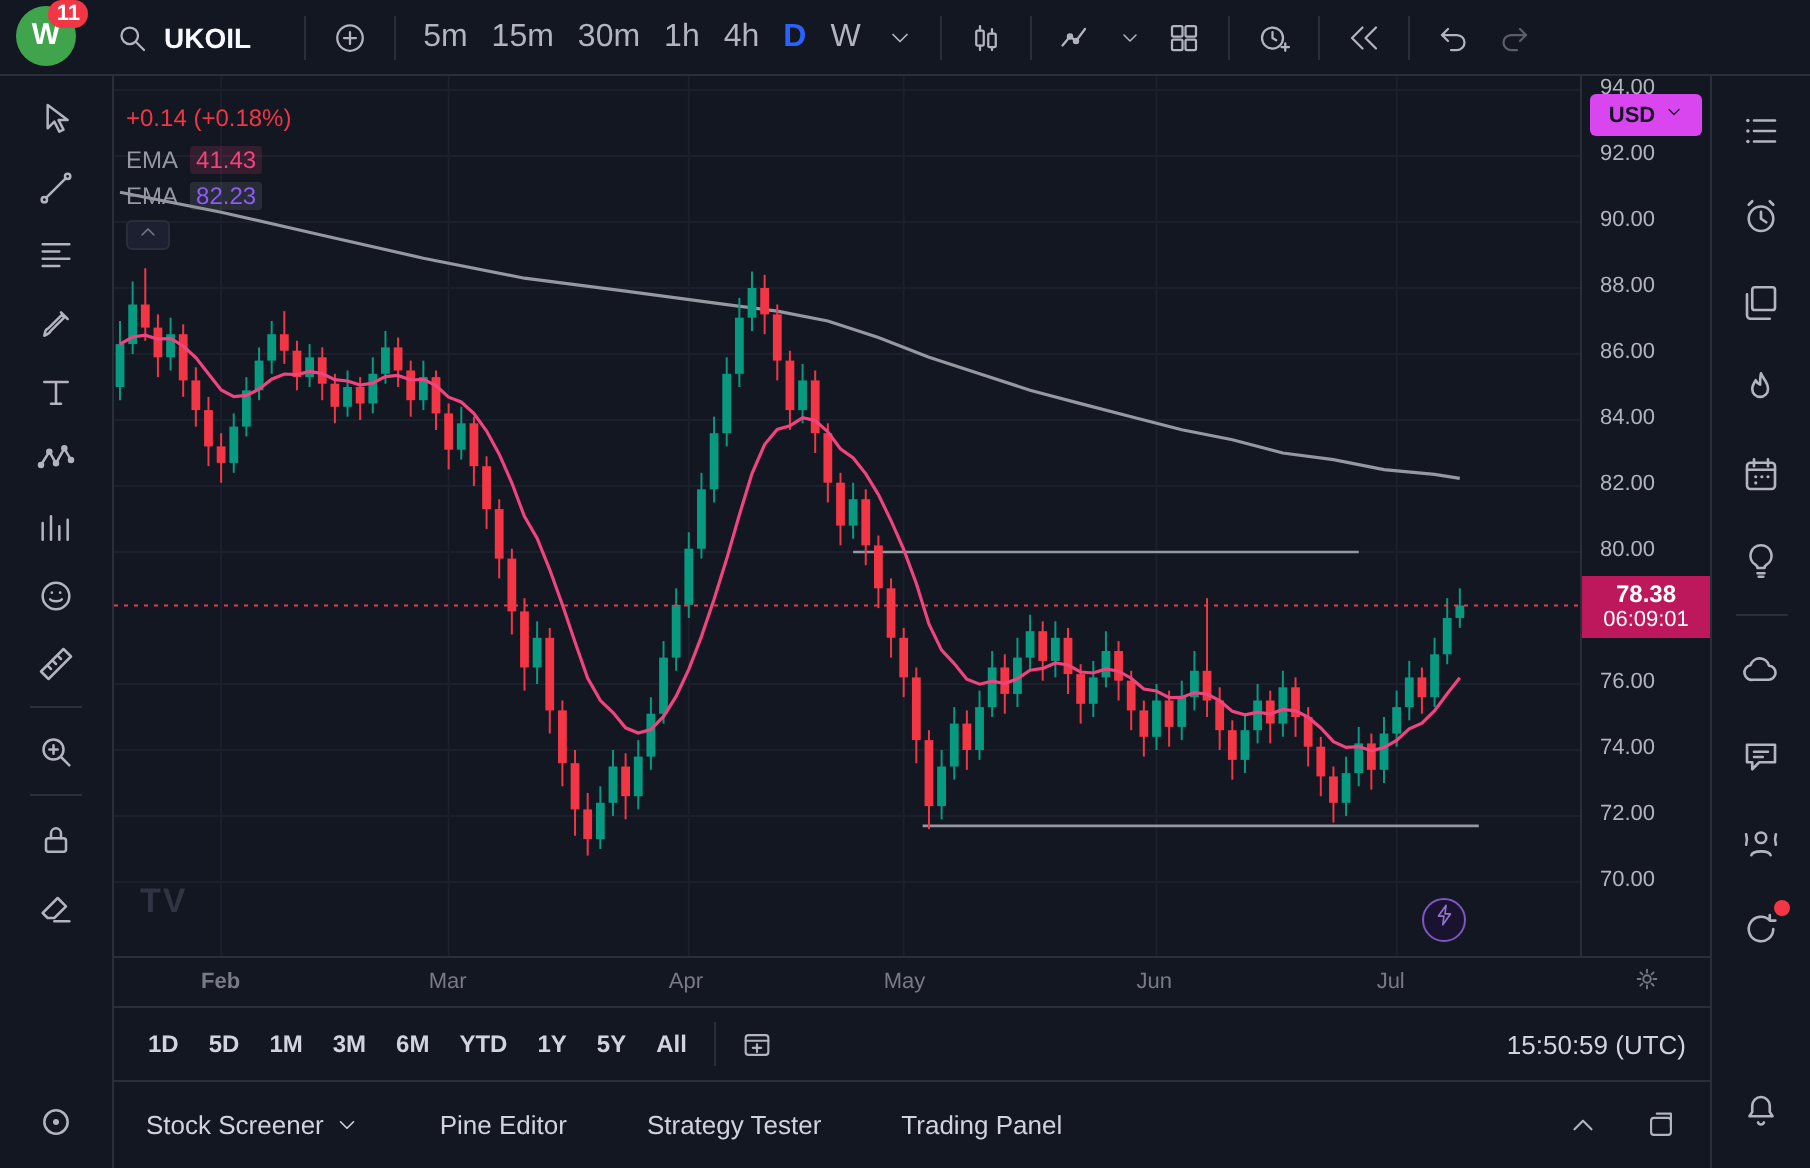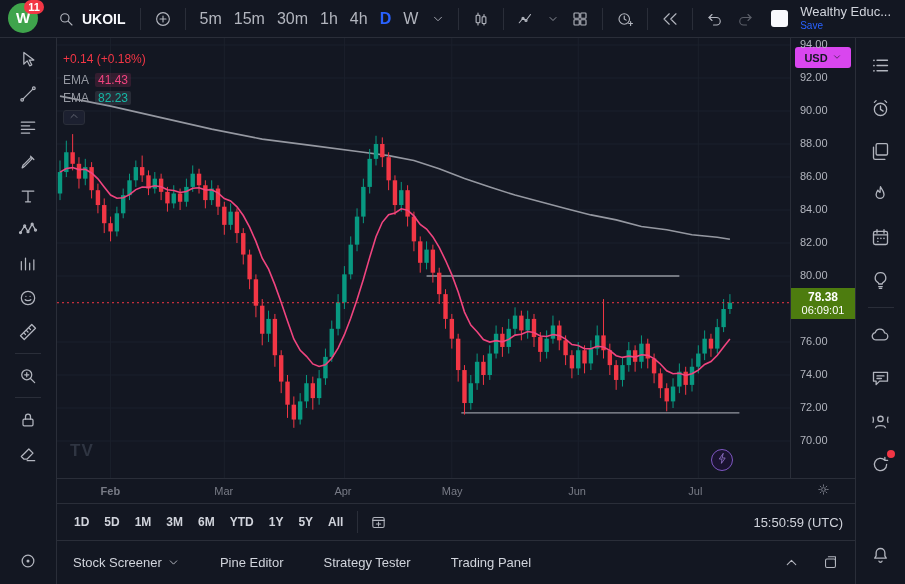--- a/index.html
+++ b/index.html
@@ -6,21 +6,21 @@
   html,body{width:905px;height:584px;overflow:hidden;}
   body{background:#131722;color:#d1d4dc;font-family:"Liberation Sans",sans-serif;}
   .app{width:905px;height:584px;display:flex;flex-direction:column;}
   
   .header{height:38px;display:flex;align-items:center;border-bottom:1px solid #2a2e39;padding:0 8px;gap:2px;flex:none;}
   .logo-wrap{position:relative;width:34px;height:32px;margin-right:8px;flex:none;}
   .logo{width:30px;height:30px;border-radius:50%;background:#3fa44c;color:#fff;display:flex;align-items:center;justify-content:center;font-weight:bold;font-size:15px;}
   .logo-badge{position:absolute;top:-3px;right:-2px;background:#f23645;color:#fff;font-size:11px;border-radius:8px;padding:1px 4px;font-weight:bold;}
   .hicon{display:flex;align-items:center;justify-content:center;color:#b2b5be;padding:0 5px;}
   .hicon.dim{opacity:.45;}
-  .symbol{color:#f8f9fd;font-weight:bold;font-size:14px;margin-right:6px;}
+  .symbol{color:#f8f9fd;font-weight:bold;font-size:14px;margin-right:18px;}
   .tf-group{display:flex;align-items:center;}
   .tf{font-size:16px;color:#b2b5be;padding:4px 6px;cursor:pointer;}
   .tf.active{color:#2962ff;font-weight:bold;}
   .vsep{width:1px;height:22px;background:#2a2e39;margin:0 6px;flex:none;}
   .header-right{margin-left:auto;display:flex;align-items:center;gap:12px;padding-right:6px;}
   .save-box{width:17px;height:17px;background:#f8f9fd;border-radius:3px;}
   .layout-meta{display:flex;flex-direction:column;line-height:1.15;}
   .layout-title{font-size:13px;color:#d1d4dc;white-space:nowrap;}
   .save-link{font-size:10px;color:#2962ff;}
   
@@ -31,28 +31,28 @@
   .flex-spacer{flex:1;}
   .center{flex:1;display:flex;flex-direction:column;min-width:0;}
   .chart-row{height:440px;display:flex;flex:none;}
   .plot{position:relative;width:733px;height:440px;flex:none;}
   #chart{position:absolute;left:0;top:0;}
   .overlay{position:absolute;left:6px;top:14px;z-index:3;font-size:12px;}
   .change{color:#f23645;margin-bottom:7px;}
   .ema-row{display:flex;gap:6px;align-items:center;margin-bottom:4px;color:#9598a1;font-size:12px;}
   .ema-val{padding:0 3px;border-radius:2px;}
   .ema-val.fast{color:#f0447f;background:rgba(240,68,127,.15);}
-  .ema-val.slow{color:#14b8a6;background:rgba(120,123,134,.22);}
+  .ema-val.slow{color:#8b5cf6;background:rgba(120,123,134,.22);}
   .collapse-btn{width:22px;height:15px;border:1px solid #2a2e39;background:#1c2030;border-radius:3px;display:flex;align-items:center;justify-content:center;color:#787b86;margin-top:5px;cursor:pointer;}
   .watermark{position:absolute;left:13px;top:403px;color:#2f3542;font-weight:bold;font-size:17px;letter-spacing:1px;}
   .boost{position:absolute;left:654px;top:411px;width:22px;height:22px;border:1.5px solid #7e57c2;border-radius:50%;color:#9575cd;display:flex;align-items:center;justify-content:center;background:#1a1330;cursor:pointer;}
   .scale{width:65px;border-left:1px solid #2a2e39;position:relative;font-size:11px;color:#b2b5be;flex:none;overflow:hidden;}
   .usd-btn{position:absolute;top:9px;left:4px;width:56px;height:21px;background:#d946ef;color:#131722;font-weight:bold;font-size:11px;display:flex;align-items:center;justify-content:center;gap:4px;border-radius:3px;cursor:pointer;}
   .tick{position:absolute;left:9px;}
-  .price-badge{position:absolute;left:0;width:100%;background:#4d7c0f;color:#fff;text-align:center;padding:2px 0;line-height:1.2;z-index:2;}
+  .price-badge{position:absolute;left:0;width:100%;background:#be185d;color:#fff;text-align:center;padding:2px 0;line-height:1.2;z-index:2;}
   .price-badge .p{font-size:12px;font-weight:bold;}
   .price-badge .c{font-size:11px;}
   .time-row{height:25px;border-top:1px solid #2a2e39;position:relative;font-size:11px;color:#787b86;flex:none;}
   .month{position:absolute;top:6px;}
   .gear-btn{position:absolute;right:24px;top:3px;color:#787b86;cursor:pointer;}
   .range-bar{height:37px;border-top:1px solid #2a2e39;display:flex;align-items:center;padding:0 10px;gap:1px;font-size:12px;color:#d1d4dc;flex:none;}
   .range{padding:4px 7px;font-weight:bold;cursor:pointer;}
   .clock{margin-left:auto;font-size:13px;color:#d1d4dc;padding-right:2px;}
   .bottom-panel{flex:1;border-top:1px solid #2a2e39;display:flex;align-items:center;padding:0 16px;gap:40px;font-size:13px;color:#d1d4dc;}
   .tab{display:flex;align-items:center;gap:5px;cursor:pointer;white-space:nowrap;}
@@ -150,27 +150,20 @@
           <path d="M8 6L4 10l4 4"></path>
           <path d="M4 10h10a5 5 0 0 1 0 10h-4"></path>
         </svg>
       </span>
     <span class="hicon dim">
         <svg viewBox="0 0 24 24" width="18" height="18" fill="none" stroke="currentColor" stroke-width="1.5" stroke-linecap="round" stroke-linejoin="round">
           <path d="M16 6l4 4-4 4"></path>
           <path d="M20 10H10a5 5 0 0 0 0 10h4"></path>
         </svg>
       </span>
-    <div class="header-right">
-      <span class="save-box"></span>
-      <div class="layout-meta">
-        <span class="layout-title">Wealthy Educ...</span>
-        <span class="save-link">Save</span>
-      </div>
-    </div>
   </div>
 
   <div class="main">
 
     <div class="left-toolbar" id="left-toolbar">
         <div class="tool">
           <svg viewBox="0 0 24 24" width="20" height="20" fill="none" stroke="currentColor" stroke-width="1.5" stroke-linecap="round" stroke-linejoin="round">
             <path d="M7 3v14l4-4 3 6 2.5-1.2-3-5.8H19z"></path>
           </svg>
         </div>

